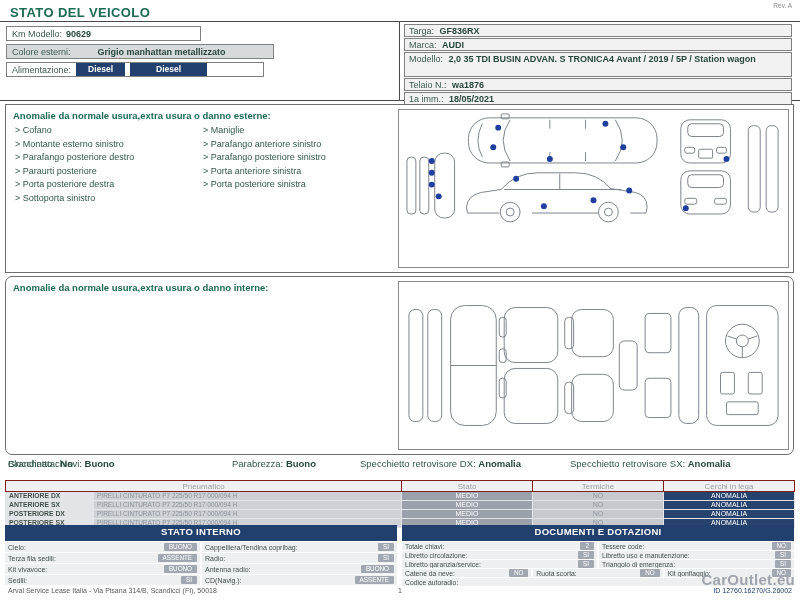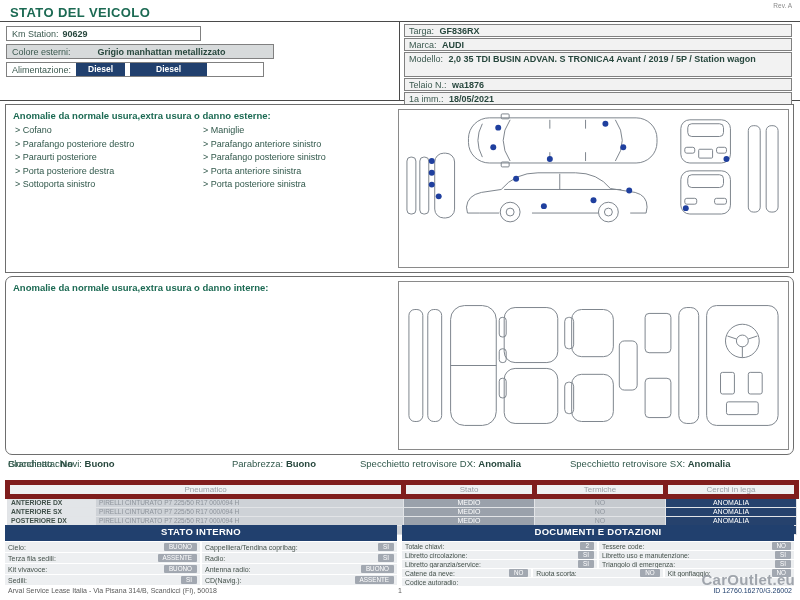--- a/index.html
+++ b/index.html
@@ -35,21 +35,21 @@
   .ext-col { width:188px; line-height:1.5; }
   .diagram-box { position:absolute; top:4px; bottom:4px; left:392px; right:4px; border:1px solid #8a8a8a; background:#fff; }
   .diagram-box svg { width:100%; height:100%; display:block; }
 
   .summary { position:absolute; left:0; top:458px; width:800px; height:22px; font-size:9.5px; color:#31584b; }
   .summary .pair { position:absolute; top:0; white-space:nowrap; }
   .pair b { color:#27473d; }
   .s1 { left:8px; } .s2 { left:232px; } .s3 { left:360px; } .s4 { left:570px; } .s5 { left:8px; top:12px; }
 
   table.tires { position:absolute; left:5px; top:480px; width:789px; border-collapse:collapse; table-layout:fixed; }
-  .tires th { font-size:8px; font-weight:normal; color:#9aa0a7; background:#eef0f2; border:5px solid #7f1d1d; height:11px; padding:0; }
+  .tires th { font-size:8px; font-weight:normal; color:#9aa0a7; background:#eef0f2; border:1px solid #7f1d1d; height:11px; padding:0; }
   .tires td { height:8px; font-size:7px; border:1px solid #e2e4e7; padding:0 3px; line-height:8px; overflow:hidden; white-space:nowrap; }
   td.pos { background:#e2e5e8; font-weight:bold; color:#40504a; font-size:6.8px; }
   td.tire { background:#ced2d7; color:#8d939b; font-size:6.5px; }
   td.stato { background:#9aa1ab; color:#fff; text-align:center; }
   td.term { background:#c6cacf; color:#9298a0; text-align:center; }
   td.cerchi { background:#26426d; color:#fff; text-align:center; }
 
   .bpanel { position:absolute; top:525px; }
   .bpanel.left { left:5px; width:392px; }
   .bpanel.right { left:402px; width:392px; }
@@ -73,21 +73,21 @@
 <div class="page">
 
   <div class="title">STATO DEL VEICOLO</div>
   <div class="rev">Rev. A</div>
 
   <div class="info">
     <div class="vline"></div>
 
     <div class="info-left">
       <div class="irow">
-        <span class="lbl">Km Station:</span>
+        <span class="lbl">Km Modello:</span>
         <span class="val">90629</span>
       </div>
       <div class="irow colore">
         <span class="lbl">Colore esterni:</span>
         <span class="val">Grigio manhattan metallizzato</span>
       </div>
       <div class="irow fuel">
         <span class="lbl">Alimentazione:</span>
         <span class="fuel-badge">Diesel</span>
         <span class="fuel-badge wide">Diesel</span>
@@ -116,20 +116,21 @@
         <span class="val">18/05/2021</span>
       </div>
     </div>
   </div>
 
   <section class="panel exterior">
     <div class="panel-title">Anomalie da normale usura,extra usura o danno esterne:</div>
     <div class="ext-cols">
       <div class="ext-col">
         <div class="ext-item">&gt; Cofano</div>
+        <div class="ext-item">&gt; Montante esterno sinistro</div>
         <div class="ext-item">&gt; Parafango posteriore destro</div>
         <div class="ext-item">&gt; Paraurti posteriore</div>
         <div class="ext-item">&gt; Porta posteriore destra</div>
         <div class="ext-item">&gt; Sottoporta sinistro</div>
       </div>
       <div class="ext-col">
         <div class="ext-item">&gt; Maniglie</div>
         <div class="ext-item">&gt; Parafango anteriore sinistro</div>
         <div class="ext-item">&gt; Parafango posteriore sinistro</div>
         <div class="ext-item">&gt; Porta anteriore sinistra</div>

